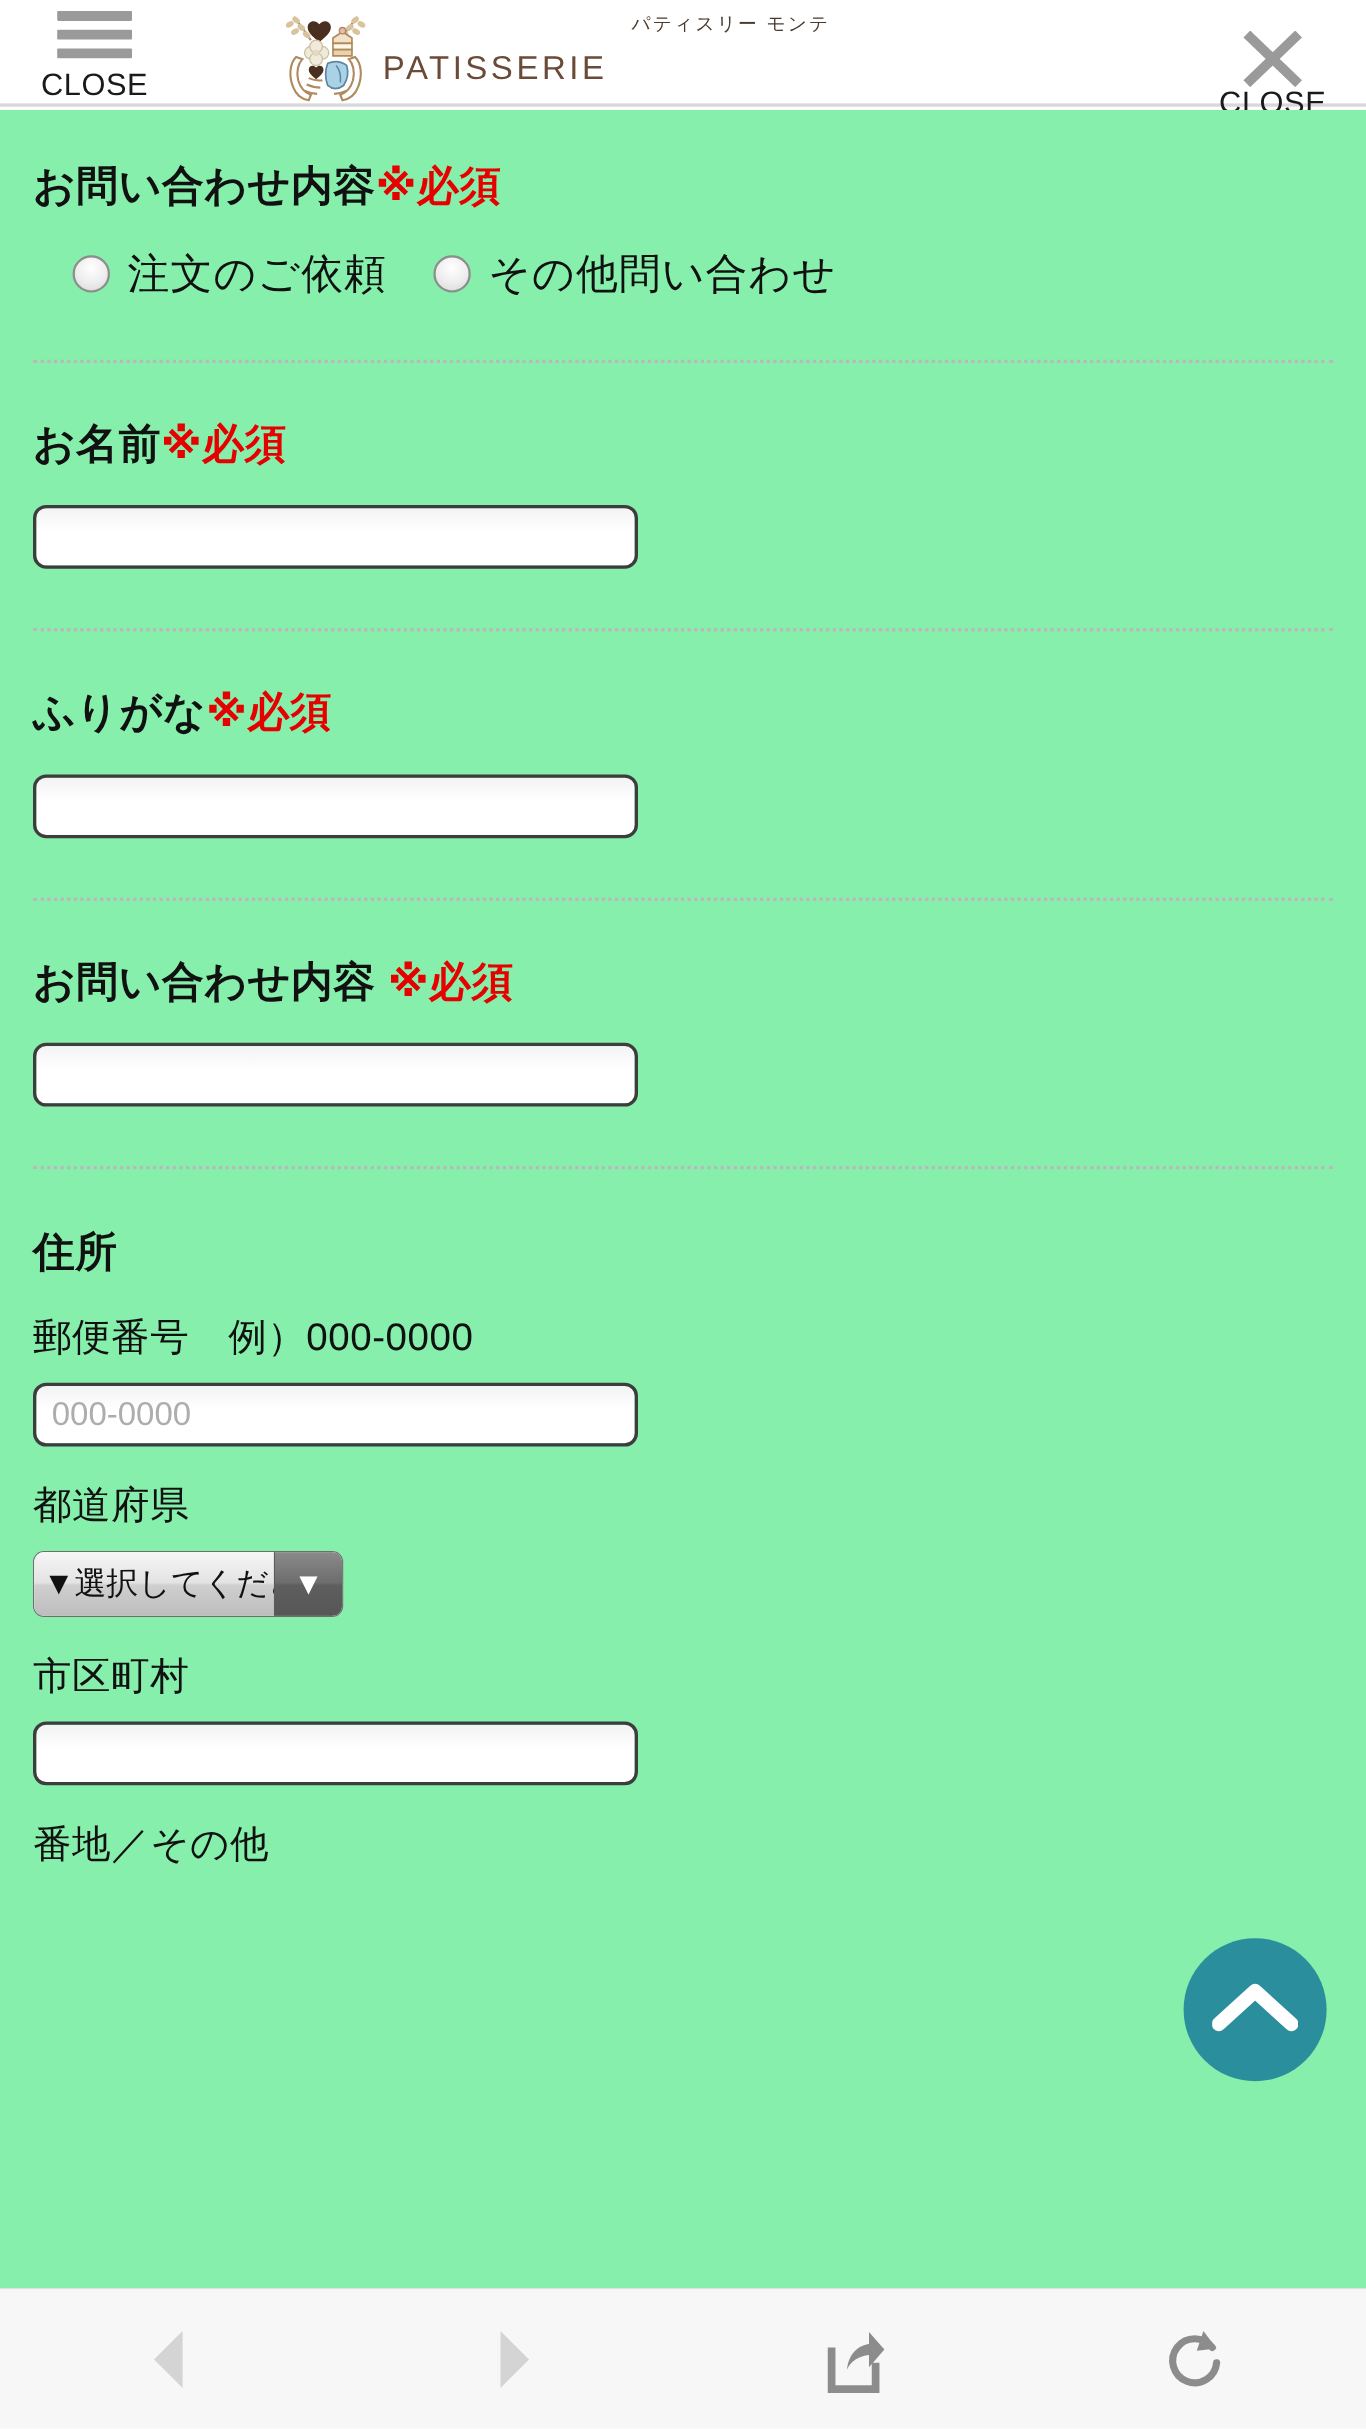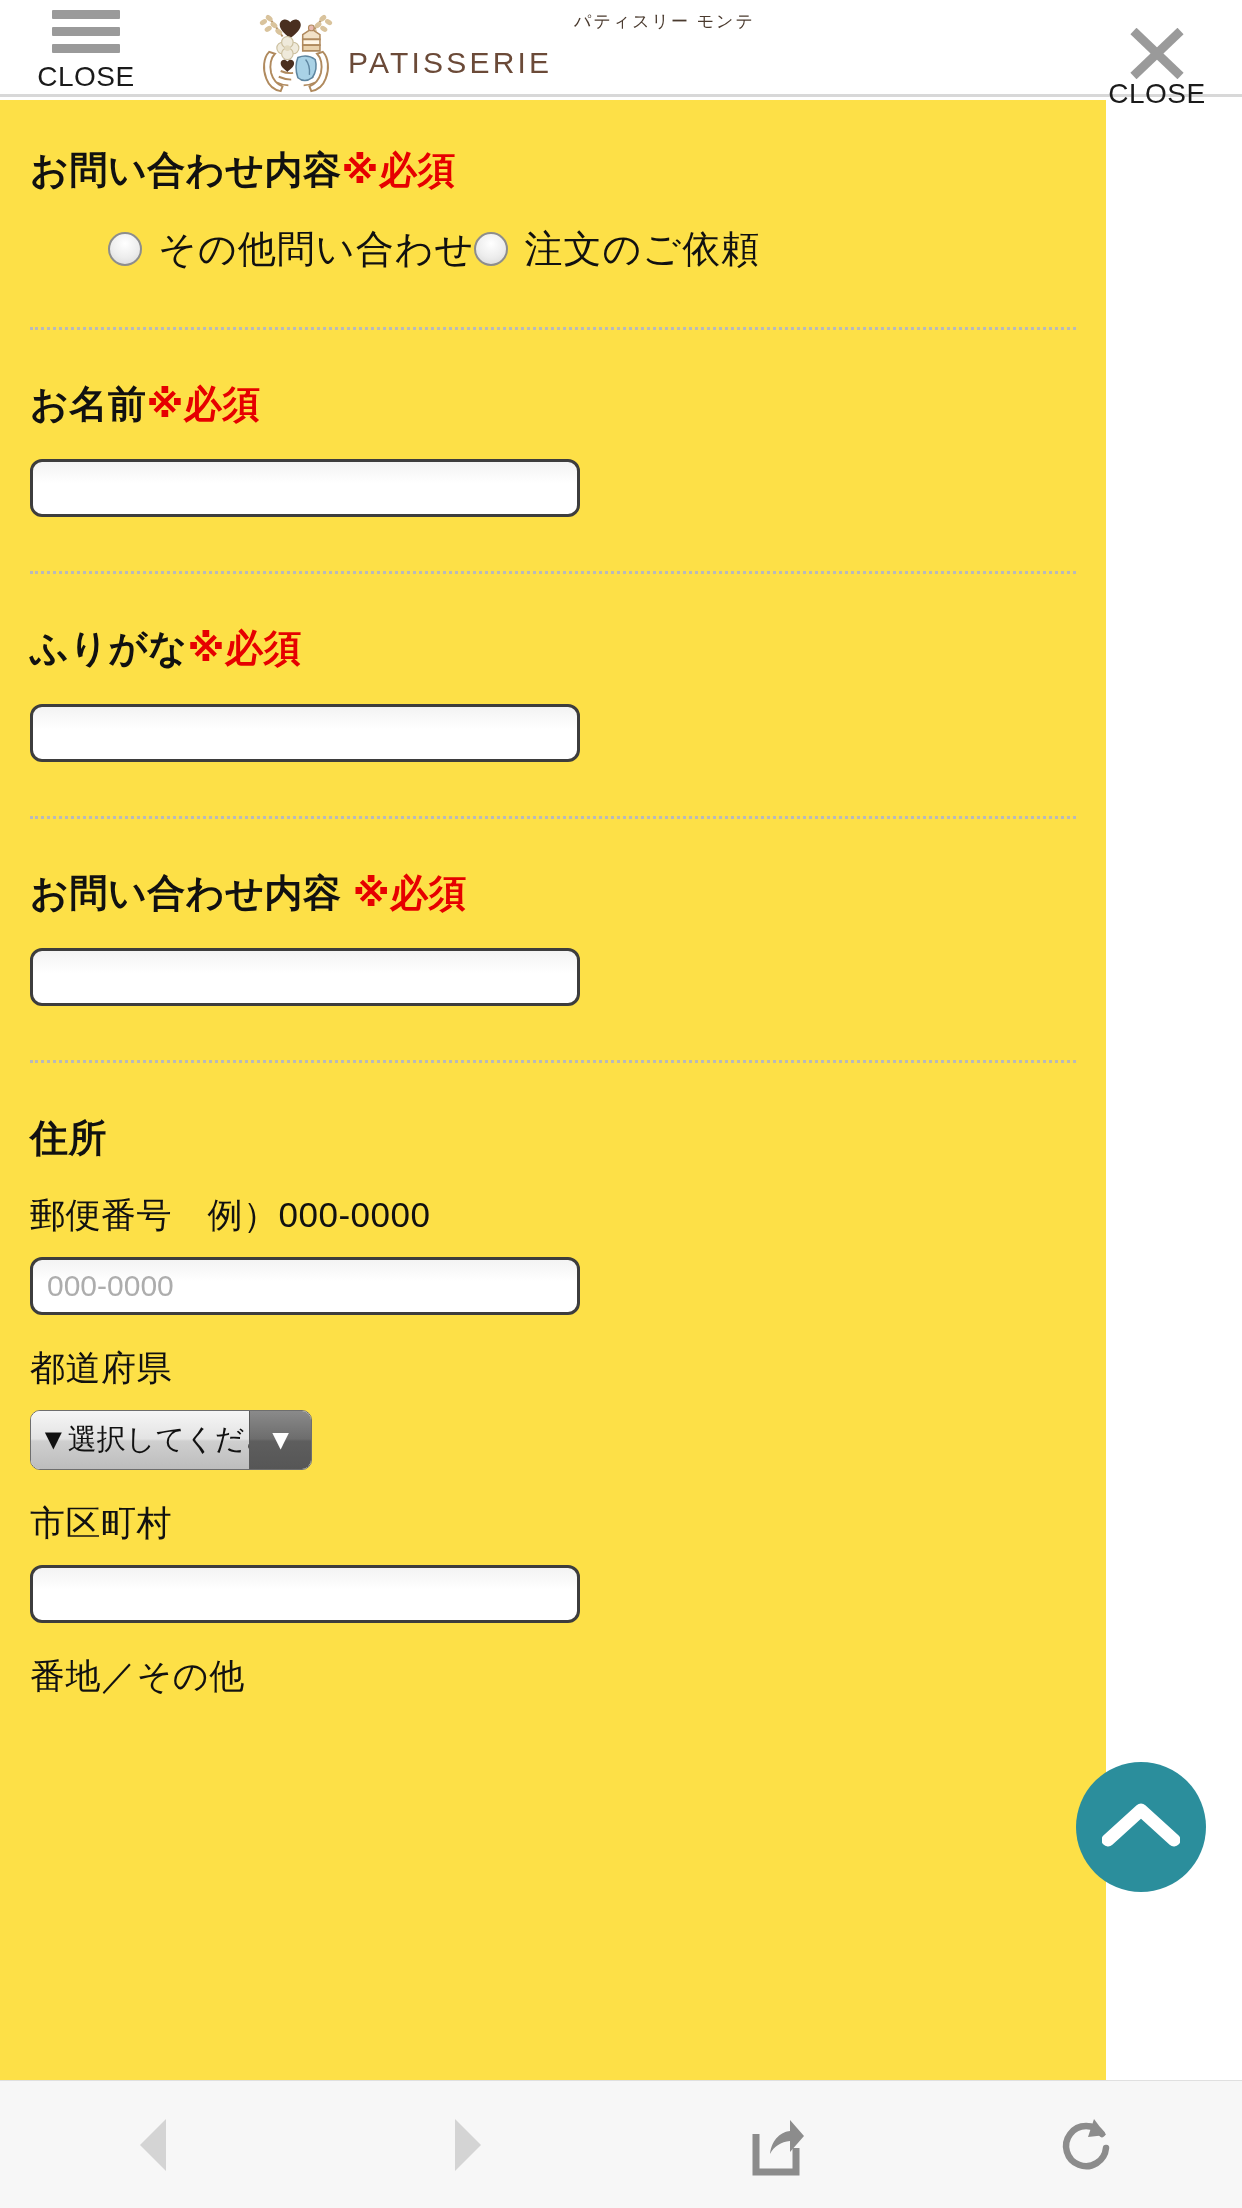--- a/index.html
+++ b/index.html
@@ -64,22 +64,22 @@
     cursor:pointer;
   }
   .close-x{ width:58px; height:52px; }
   .close-label{
     font-size:28px; color:#1a1a1a; letter-spacing:0.5px;
     margin-top:1px; line-height:1;
   }
 
   
   .form-body{
-    position:absolute; top:100px; left:0; width:1106px;
-    height:1980px; background:#fde047;
+    position:absolute; top:100px; left:0; width:1242px;
+    height:1980px; background:#86efac;
   }
   .field-block{ padding:0 30px; }
   .divider{
     height:0; margin:0 30px;
     border-top:3px dotted #b9b9b9;
   }
   .lbl{
     font-size:38px; font-weight:bold; color:#111;
     letter-spacing:0.5px; line-height:1.2;
   }
@@ -234,27 +234,27 @@
     </div>
   </div>
 
   <div class="form-body">
 
     <div class="field-block" style="padding-top:48px;">
       <div class="lbl">
         <span>お問い合わせ内容</span><span class="req">※必須</span>
       </div>
       <div class="radio-row" style="margin-top:30px;">
+        <label class="radio-item">
+          <span class="radio-dot"></span>
+          <span class="radio-text">注文のご依頼</span>
+        </label>
         <label class="radio-item" style="margin-left:42px;">
           <span class="radio-dot"></span>
           <span class="radio-text">その他問い合わせ</span>
-        </label>
-        <label class="radio-item">
-          <span class="radio-dot"></span>
-          <span class="radio-text">注文のご依頼</span>
         </label>
       </div>
     </div>
 
     <div class="divider" style="margin-top:52px;"></div>
 
     <div class="field-block" style="padding-top:52px;">
       <div class="lbl">
         <span>お名前</span><span class="req">※必須</span>
       </div>

